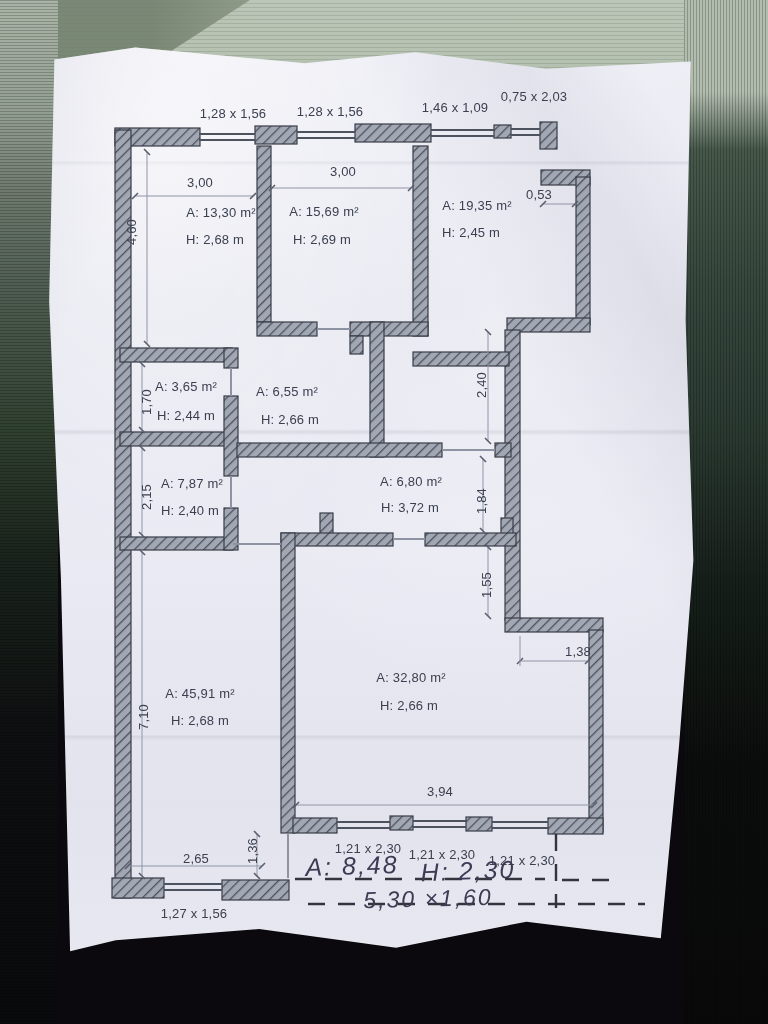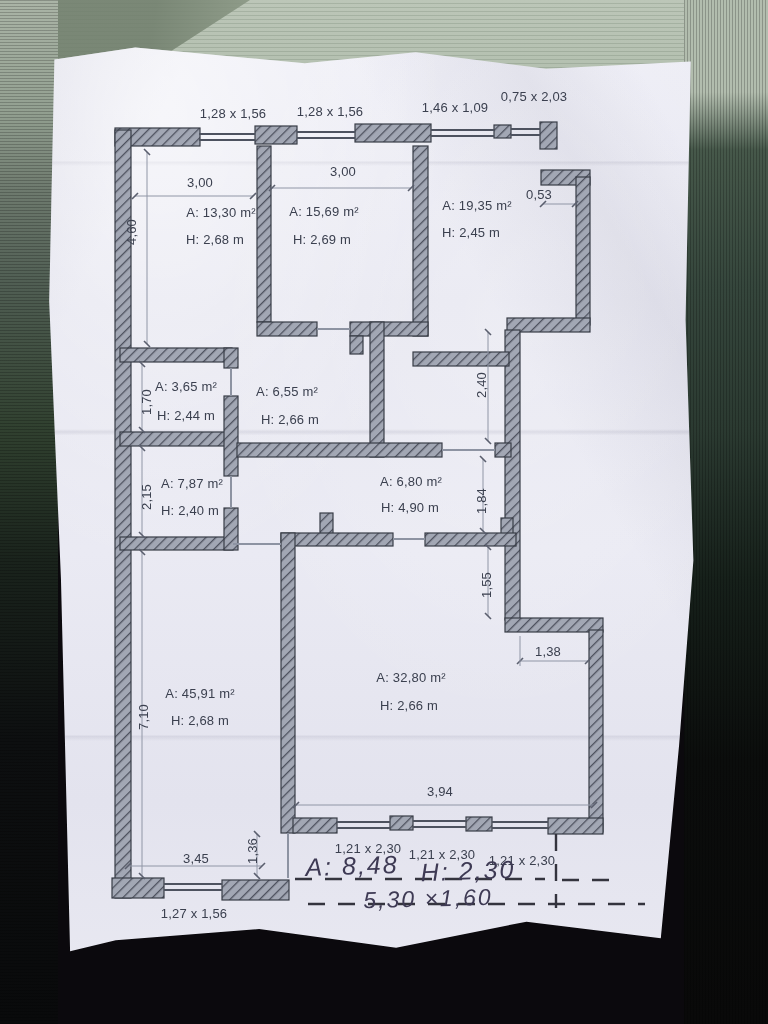--- a/index.html
+++ b/index.html
@@ -200,35 +200,35 @@
 
     <div class="lab rm" style="left:287px;top:391px">A: 6,55 m²</div>
     <div class="lab rm" style="left:290px;top:419px">H: 2,66 m</div>
     <div class="lab v" style="left:481px;top:385px">2,40</div>
 
     <div class="lab rm" style="left:192px;top:483px">A: 7,87 m²</div>
     <div class="lab rm" style="left:190px;top:510px">H: 2,40 m</div>
     <div class="lab v" style="left:146px;top:497px">2,15</div>
 
     <div class="lab rm" style="left:411px;top:481px">A: 6,80 m²</div>
-    <div class="lab rm" style="left:410px;top:507px">H: 4,90 m</div>
+    <div class="lab rm" style="left:410px;top:507px">H: 3,72 m</div>
     <div class="lab v" style="left:481px;top:501px">1,84</div>
 
     <div class="lab v" style="left:486px;top:585px">1,55</div>
-    <div class="lab" style="left:548px;top:651px">1,38</div>
+    <div class="lab" style="left:578px;top:651px">1,38</div>
 
     <div class="lab rm" style="left:200px;top:693px">A: 45,91 m²</div>
     <div class="lab rm" style="left:200px;top:720px">H: 2,68 m</div>
     <div class="lab v" style="left:143px;top:717px">7,10</div>
 
     <div class="lab rm" style="left:411px;top:677px">A: 32,80 m²</div>
     <div class="lab rm" style="left:409px;top:705px">H: 2,66 m</div>
     <div class="lab" style="left:440px;top:791px">3,94</div>
 
-    <div class="lab" style="left:196px;top:858px">3,45</div>
+    <div class="lab" style="left:196px;top:858px">2,65</div>
     <div class="lab v" style="left:252px;top:851px">1,36</div>
 
     <div class="lab" style="left:368px;top:848px">1,21 x 2,30</div>
     <div class="lab" style="left:442px;top:854px">1,21 x 2,30</div>
     <div class="lab" style="left:522px;top:860px">1,21 x 2,30</div>
     <div class="lab" style="left:194px;top:913px">1,27 x 1,56</div>
 
     <div class="hand" style="left:352px;top:866px">A: 8,48</div>
     <div class="hand" style="left:468px;top:871px">H: 2,30</div>
     <div class="hand small" style="left:428px;top:899px">5,30 ×1,60</div>

